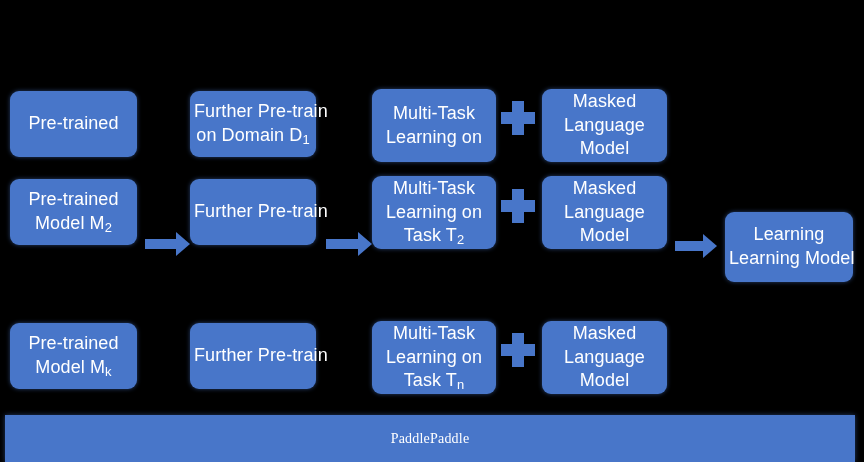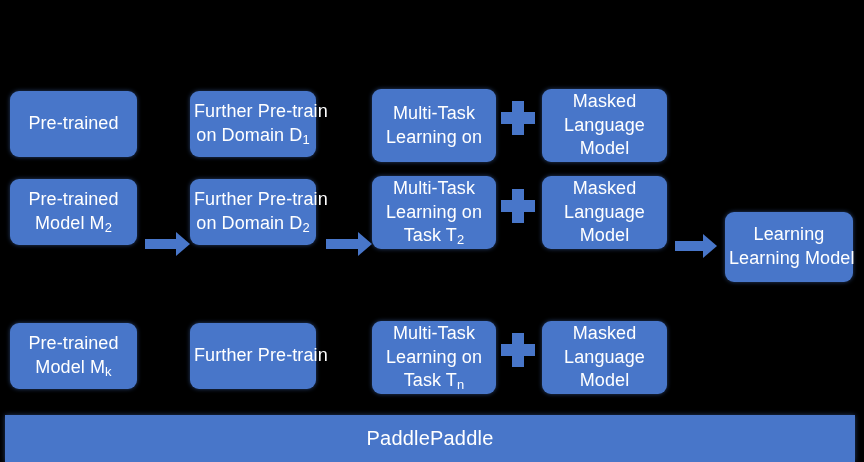--- a/index.html
+++ b/index.html
@@ -97,23 +97,24 @@
     position: absolute;
     left: 5px;
     top: 415px;
     width: 850px;
     height: 47px;
     background: #4876c9;
     color: #ffffff;
     display: flex;
     align-items: center;
     justify-content: center;
-    font-size: 20px;
+    font-size: 14px;
     letter-spacing: 0.2px;
     box-shadow: 0 0 5px rgba(72,118,201,0.5);
+    font-family: Liberation Serif, serif;
   }
 </style>
 </head>
 <body>
 
 <div id="canvas">
 
   <div class="node" style="left:10px; top:91px; width:127px; height:66px;">
     <span class="lines">
       <span class="ln">Pre-trained</span>
@@ -155,21 +156,20 @@
   </div>
 
   <div class="arrow" style="left:145px; top:232px; width:45px;">
     <span class="shaft"></span>
     <span class="head"></span>
   </div>
 
   <div class="node" style="left:190px; top:179px; width:126px; height:66px;">
     <span class="lines">
       <span class="ln">Further Pre-train</span>
-      <span class="ln"><span>on Domain D</span><sub>2</sub></span>
     </span>
   </div>
 
   <div class="arrow" style="left:326px; top:232px; width:46px;">
     <span class="shaft"></span>
     <span class="head"></span>
   </div>
 
   <div class="node" style="left:372px; top:176px; width:124px; height:73px;">
     <span class="lines">

